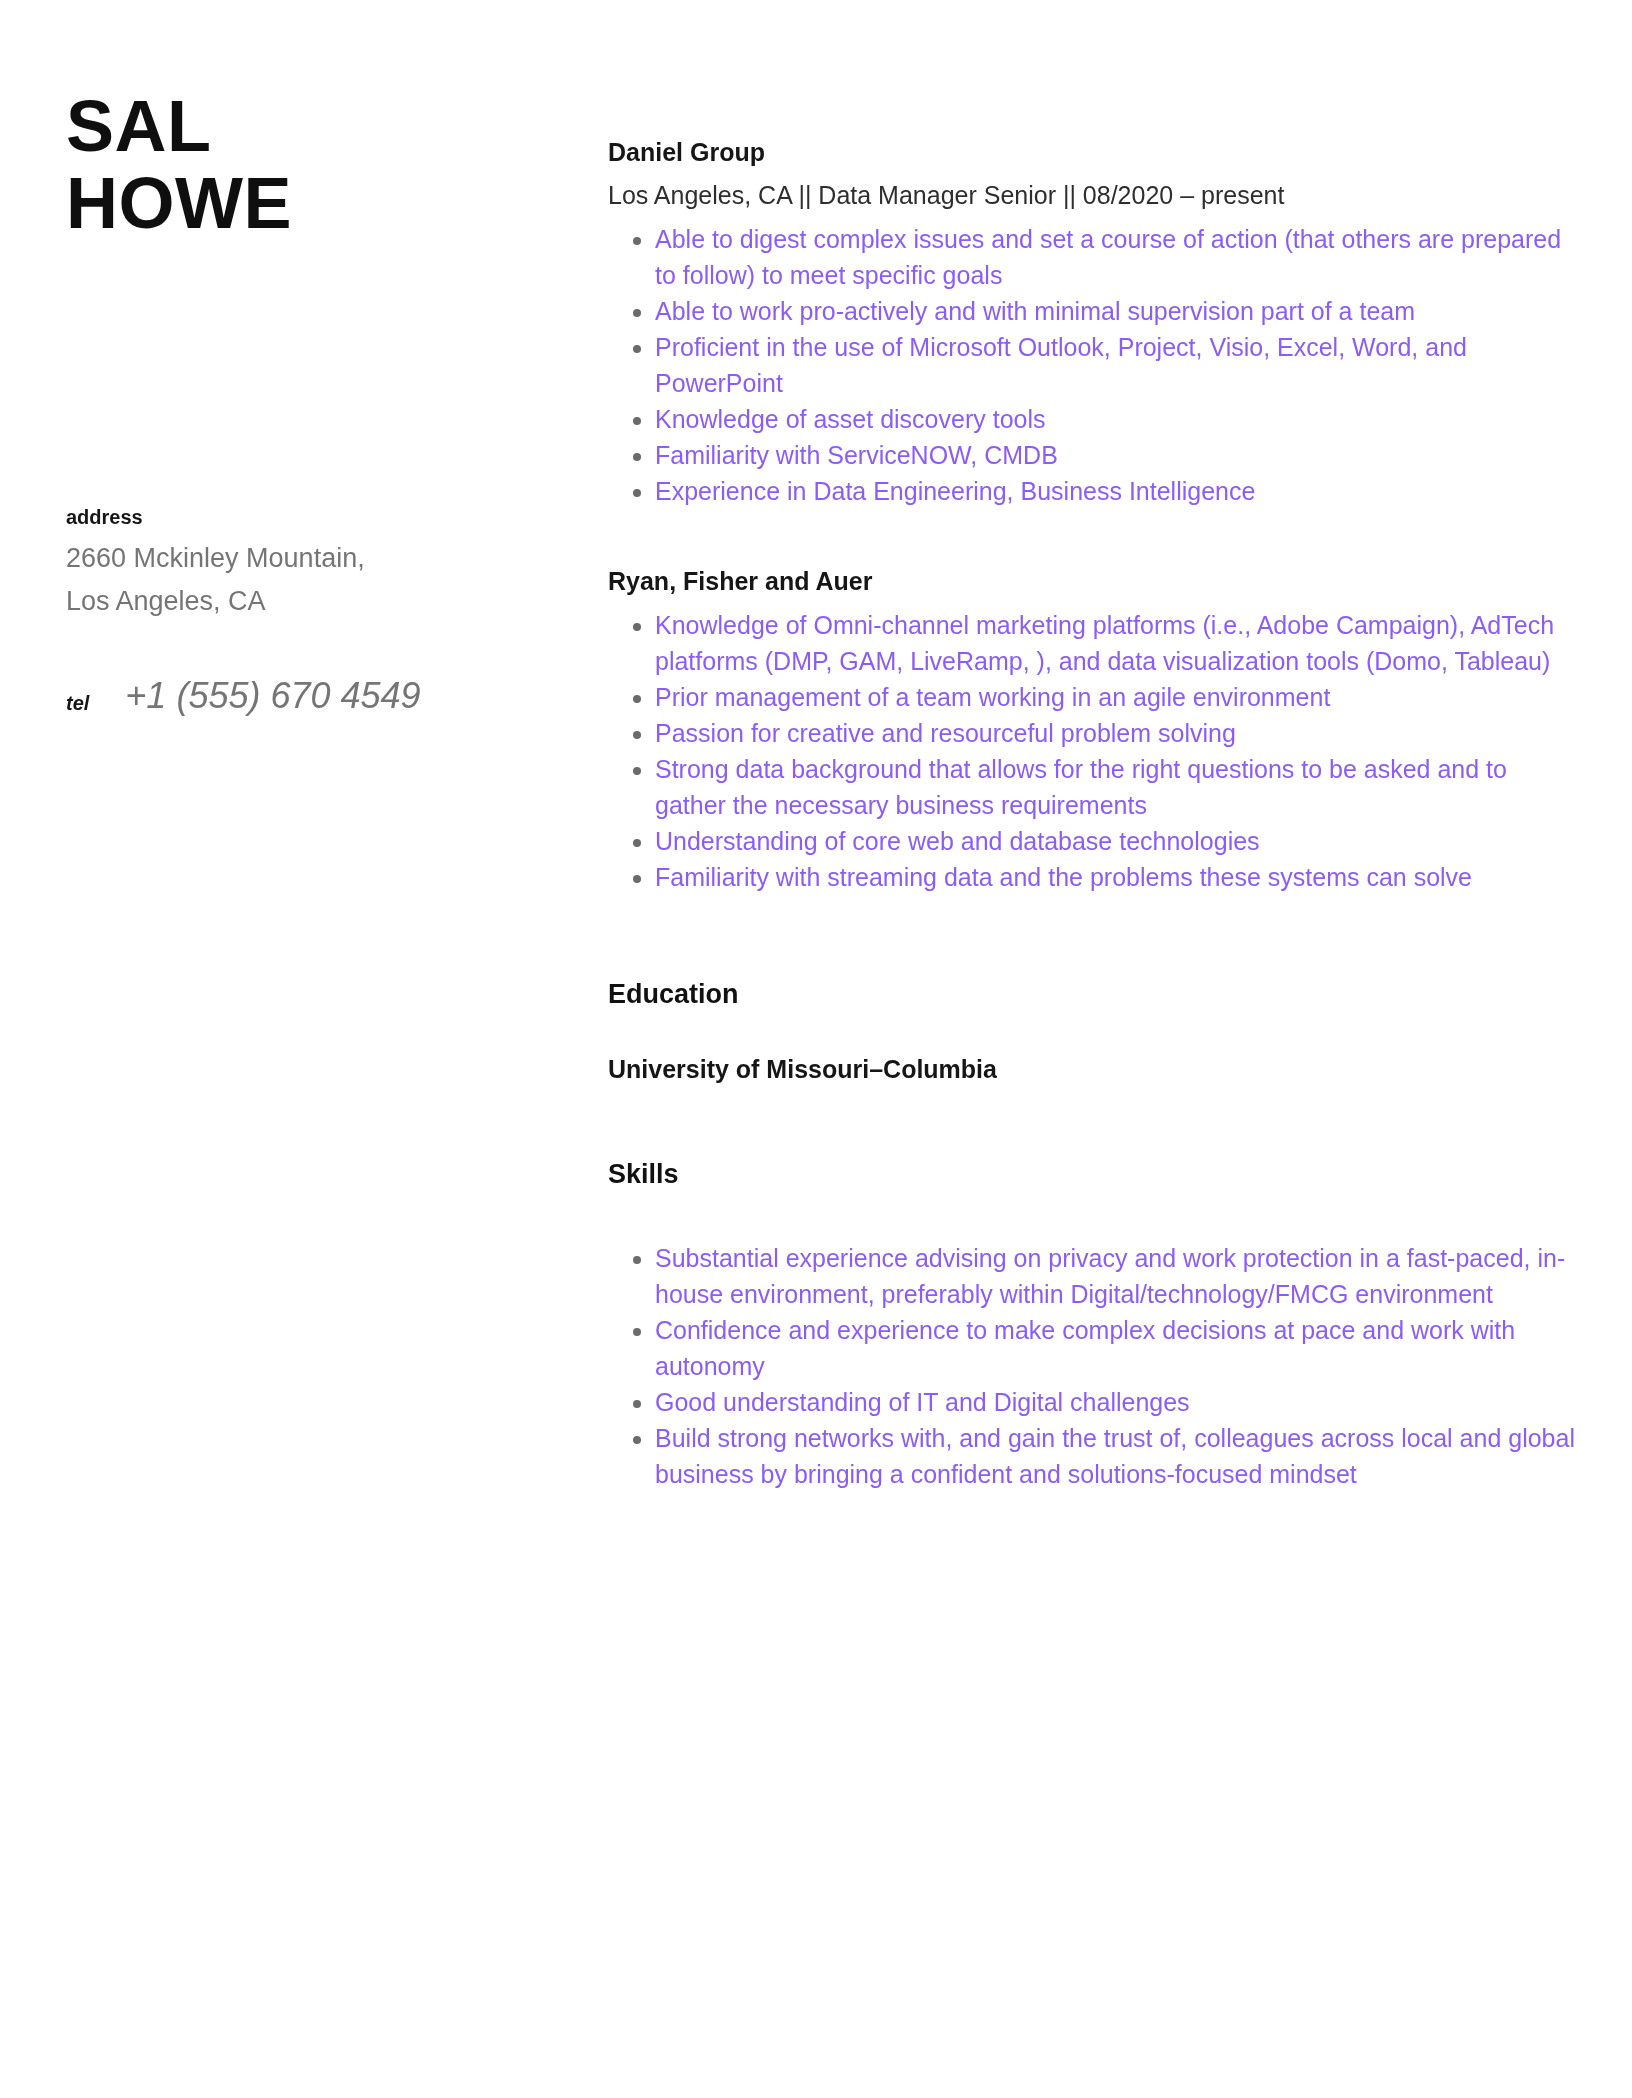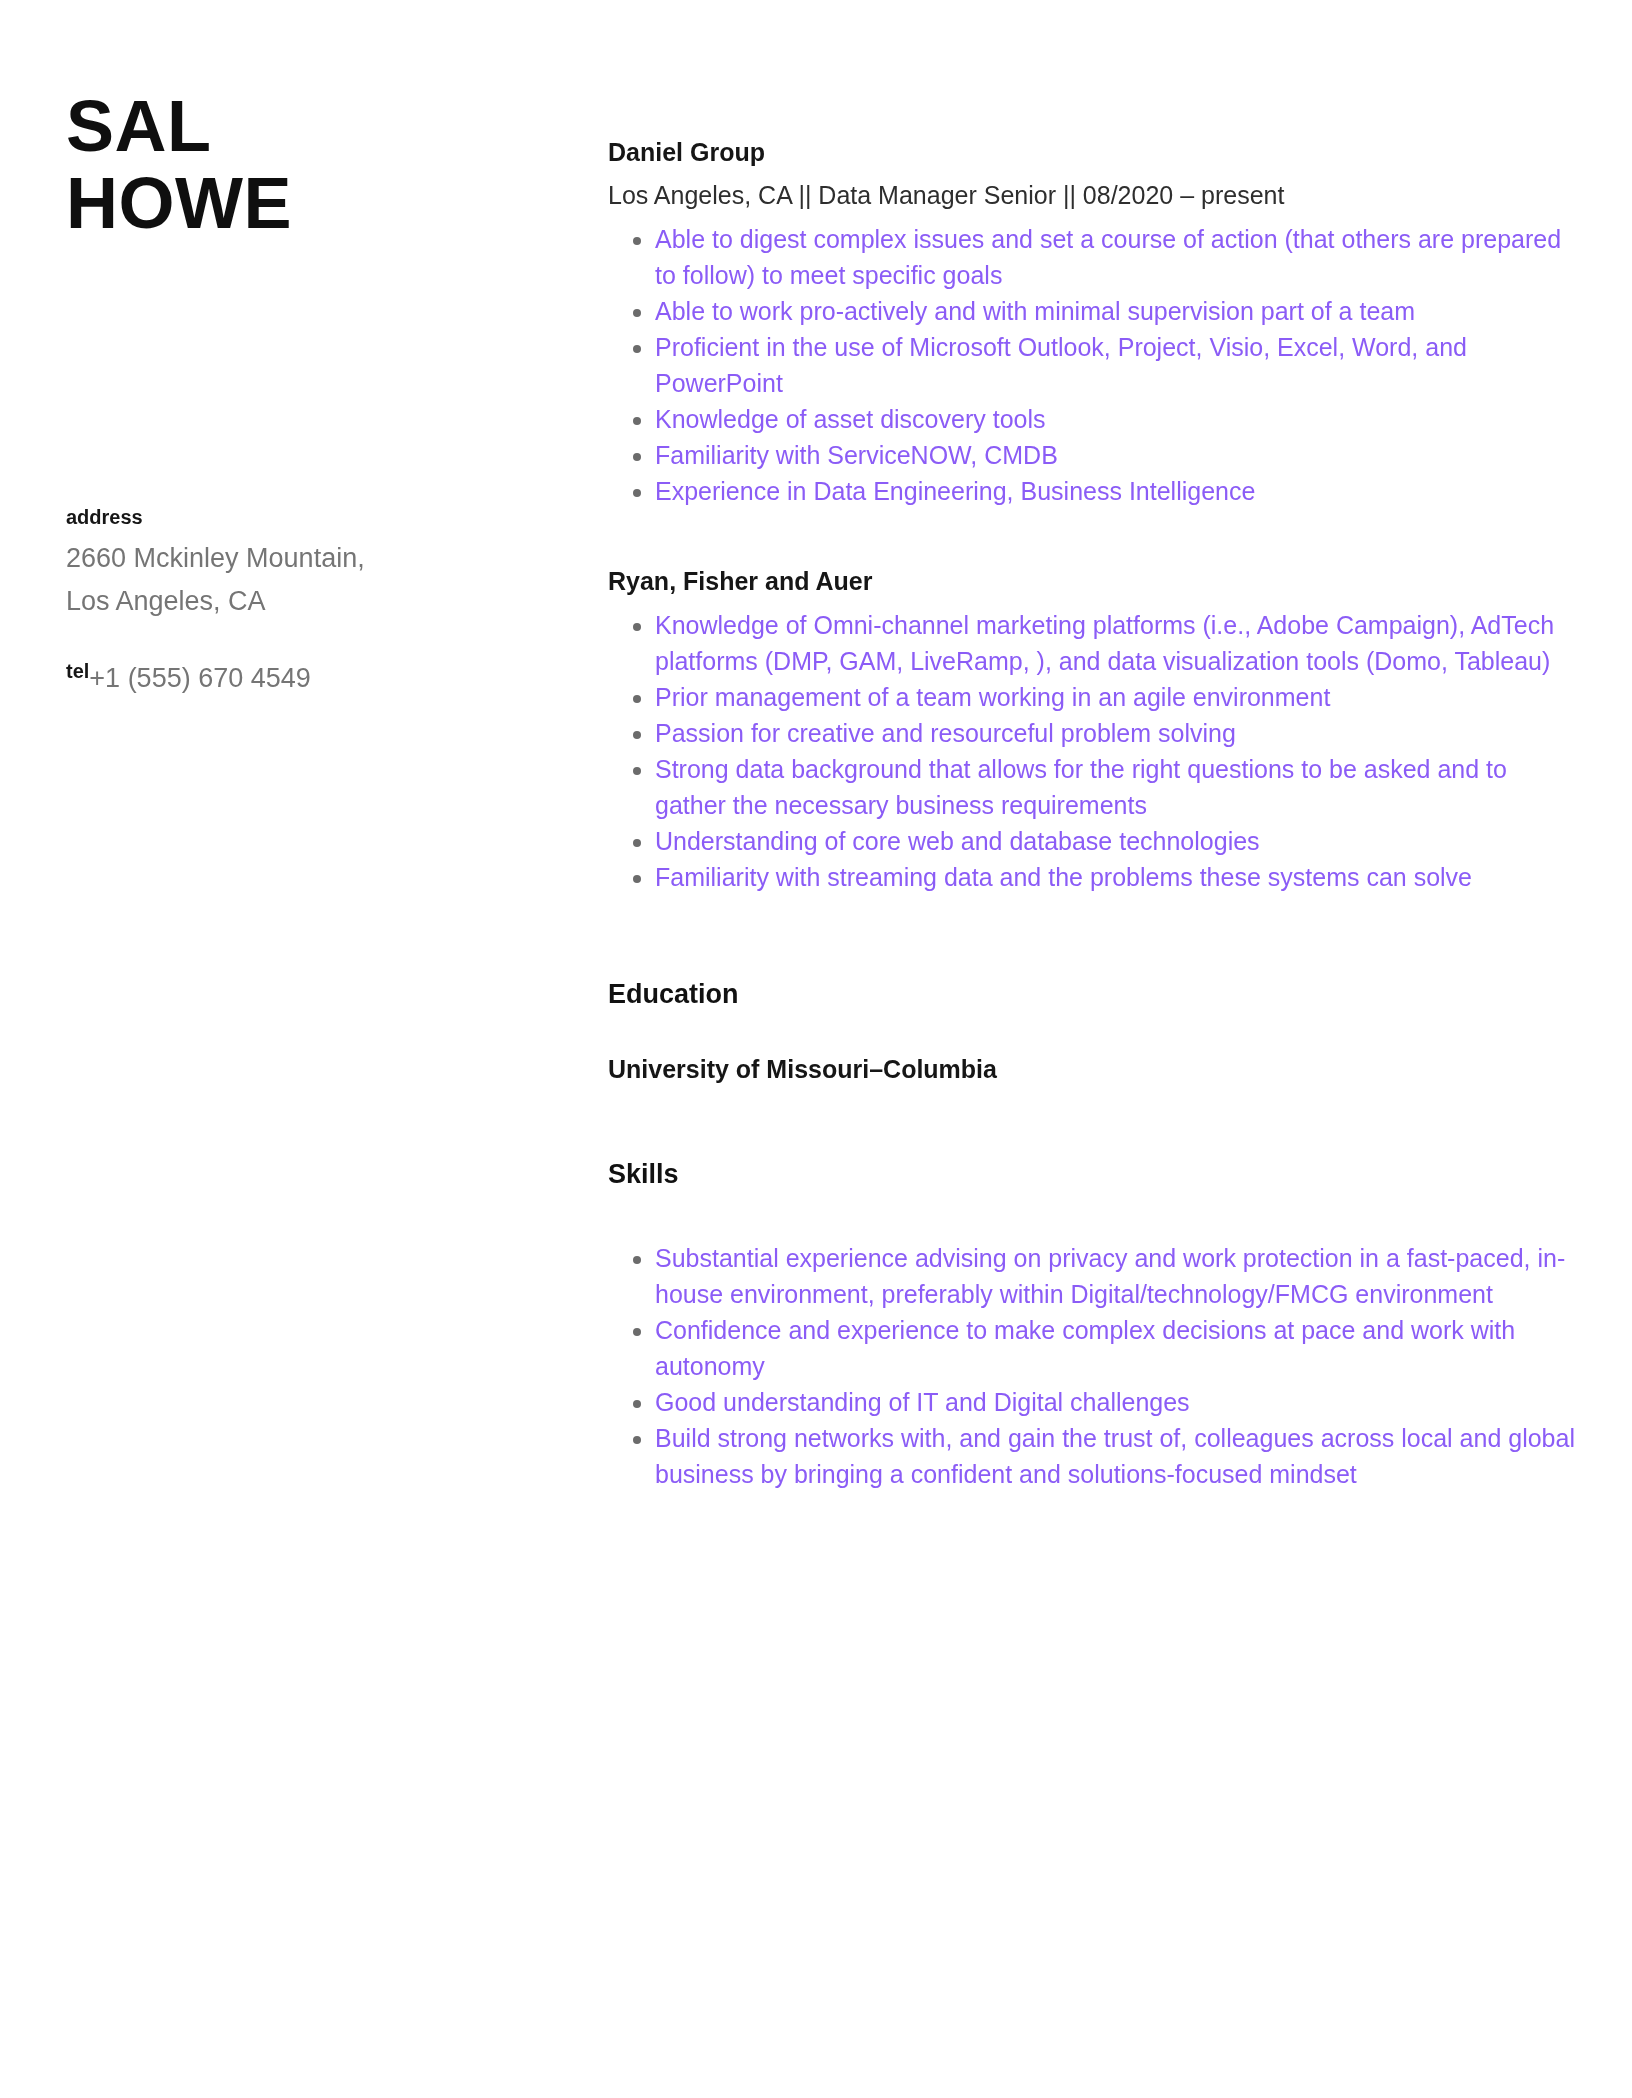--- a/index.html
+++ b/index.html
@@ -39,26 +39,29 @@
   }
   .address-text {
     font-size: 27px;
     line-height: 43px;
     color: #757575;
     margin-top: 6px;
   }
   .tel-row {
     margin-top: 34px;
     display: flex;
-    align-items: flex-start;
+    align-items: flex-end;
+    gap: 36px;
     line-height: 43px;
+    font-style: italic;
   }
   .tel-value {
-    font-size: 27px;
+    font-size: 36px;
     color: #757575;
+    margin-top: 17px;
   }
 
   
   .right-col {
     position: absolute;
     left: 608px;
     top: 84px;
     width: 975px;
   }
   .section-heading {

